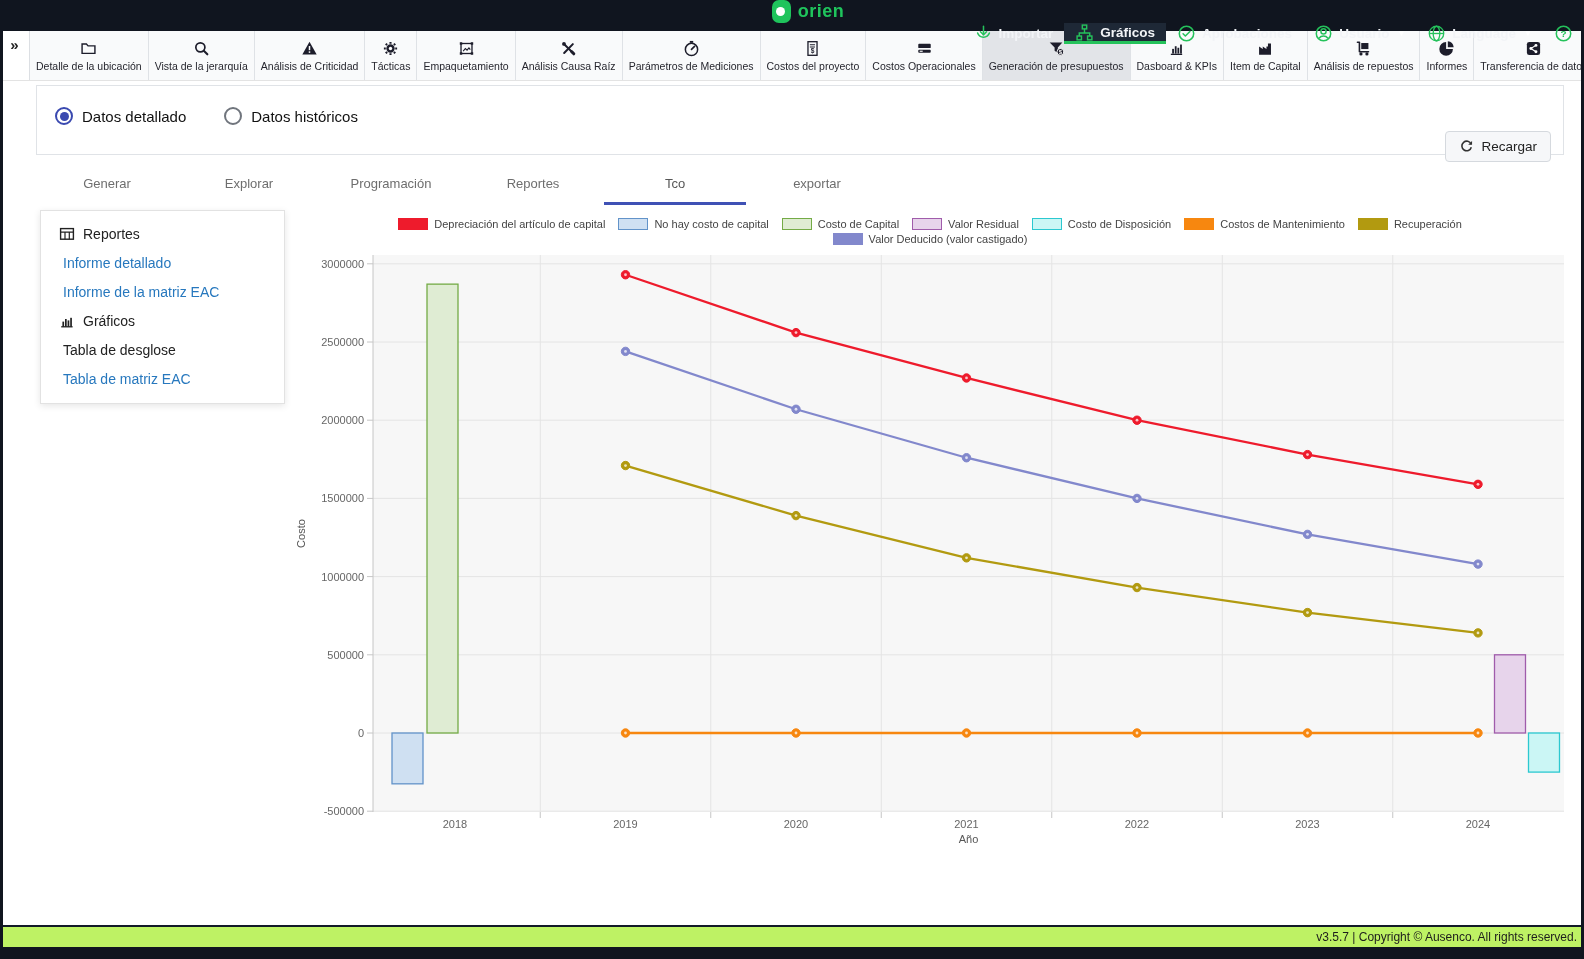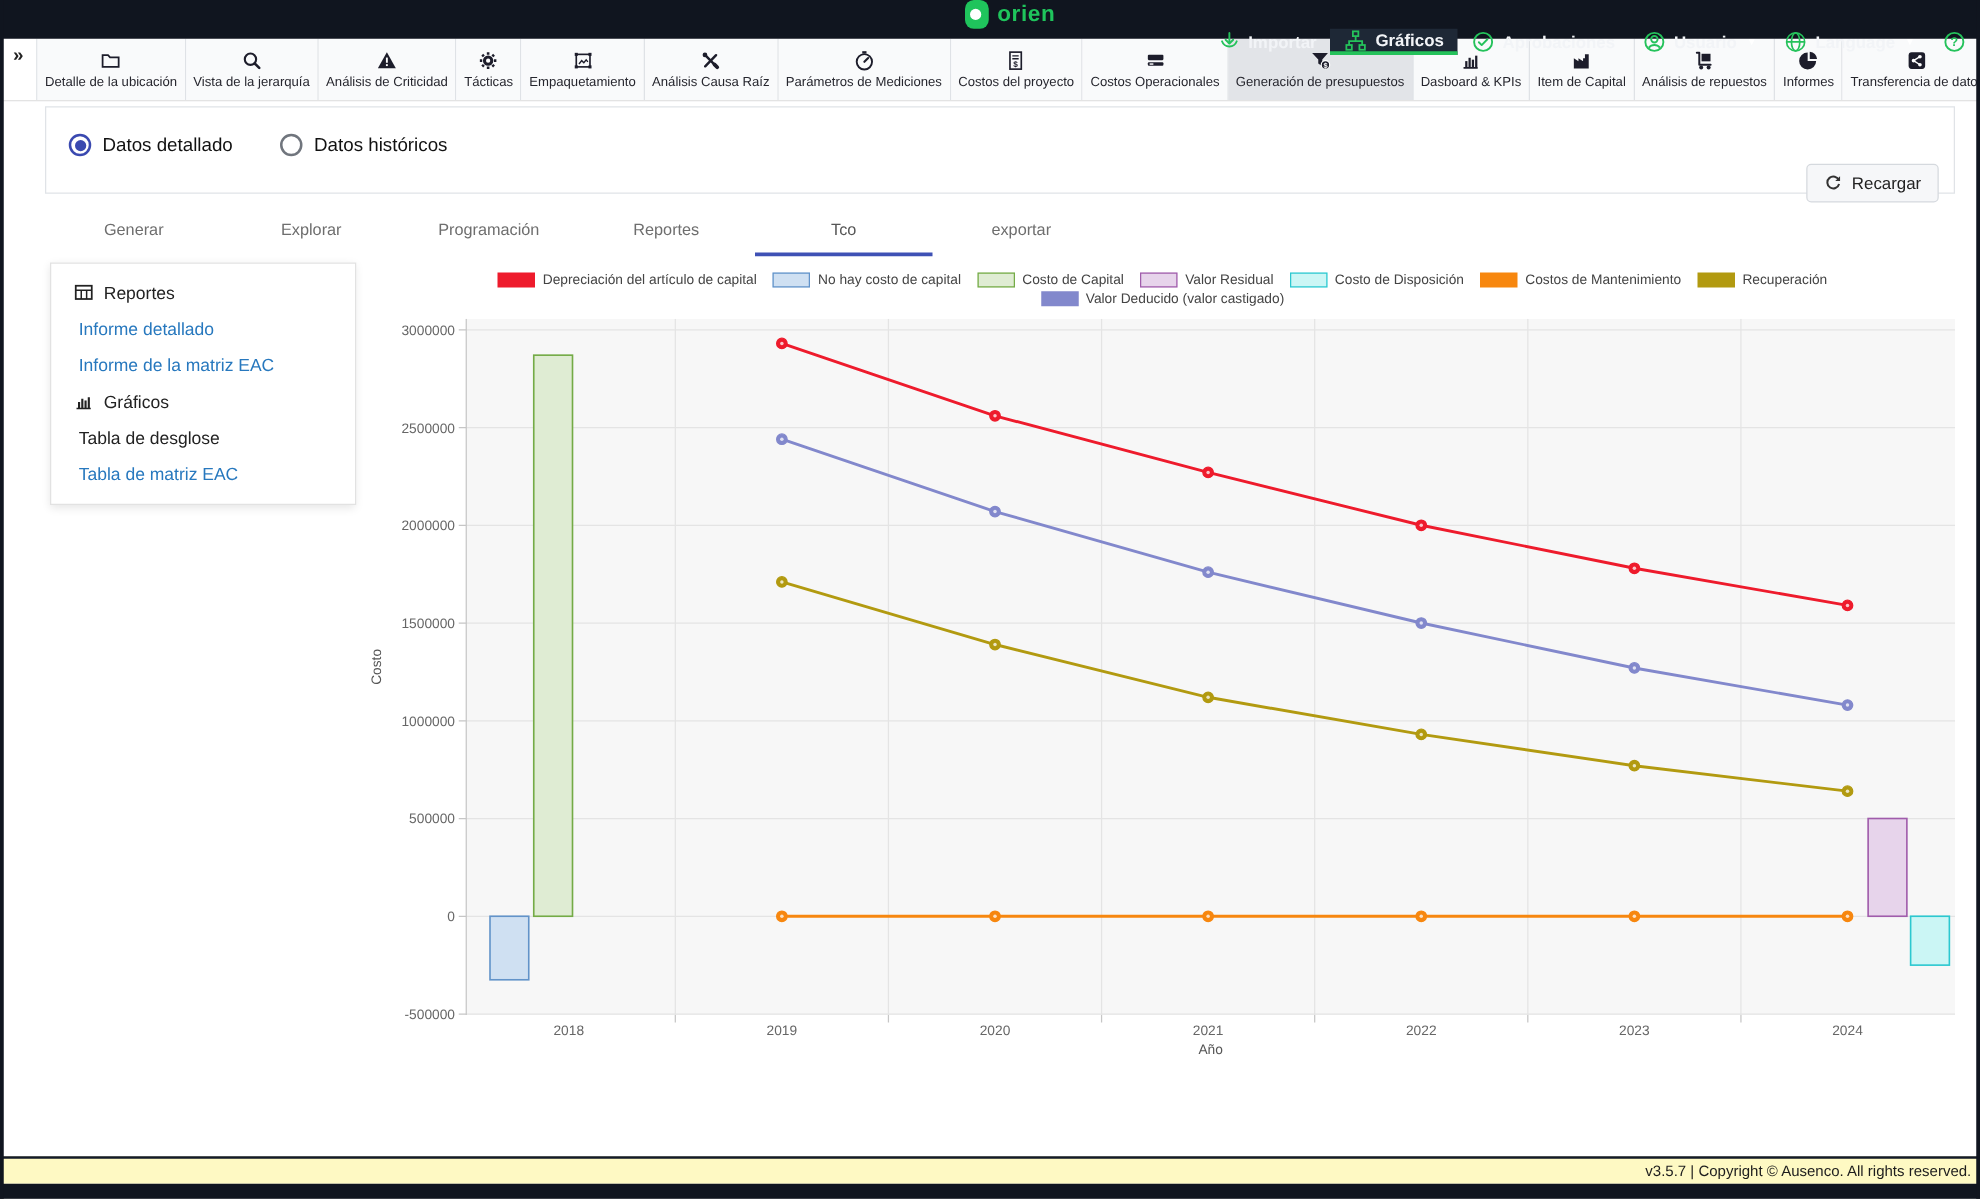--- a/index.html
+++ b/index.html
@@ -52,21 +52,21 @@
 
   
   .chart-area { position:absolute; left:290px; top:213px; width:1280px; height:665px; background:#fff; z-index:10; }
   .legend { position:absolute; top:5px; left:0; right:0; display:flex; flex-direction:column; align-items:center; gap:3px; }
   .legend-row { display:flex; align-items:center; justify-content:center; gap:13px; }
   .legend-item { display:flex; align-items:center; gap:6px; font-size:11px; color:#444; cursor:pointer; white-space:nowrap; }
   .legend-swatch { width:30px; height:12px; }
   #chart-svg { position:absolute; top:42px; left:0; font-family:"Liberation Sans",sans-serif; }
 
   
-  .footer { position:absolute; left:0; right:0; top:925px; height:22px; background:#fef9c3; border-top:2px solid #131a28; text-align:right; font-size:12px; color:#1d1d1d; line-height:20px; padding-right:7px; z-index:40; }
+  .footer { position:absolute; left:0; right:0; top:925px; height:22px; background:#bef264; border-top:2px solid #131a28; text-align:right; font-size:12px; color:#1d1d1d; line-height:20px; padding-right:7px; z-index:40; }
   .bottom-strip { position:absolute; left:0; right:0; bottom:0; height:12px; background:#10151f; z-index:45; }
 </style>
 </head>
 <body>
 
 <div id="app">
   <div class="win-edge left"></div>
   <div class="win-edge right"></div>
 
   <div class="navbar">

